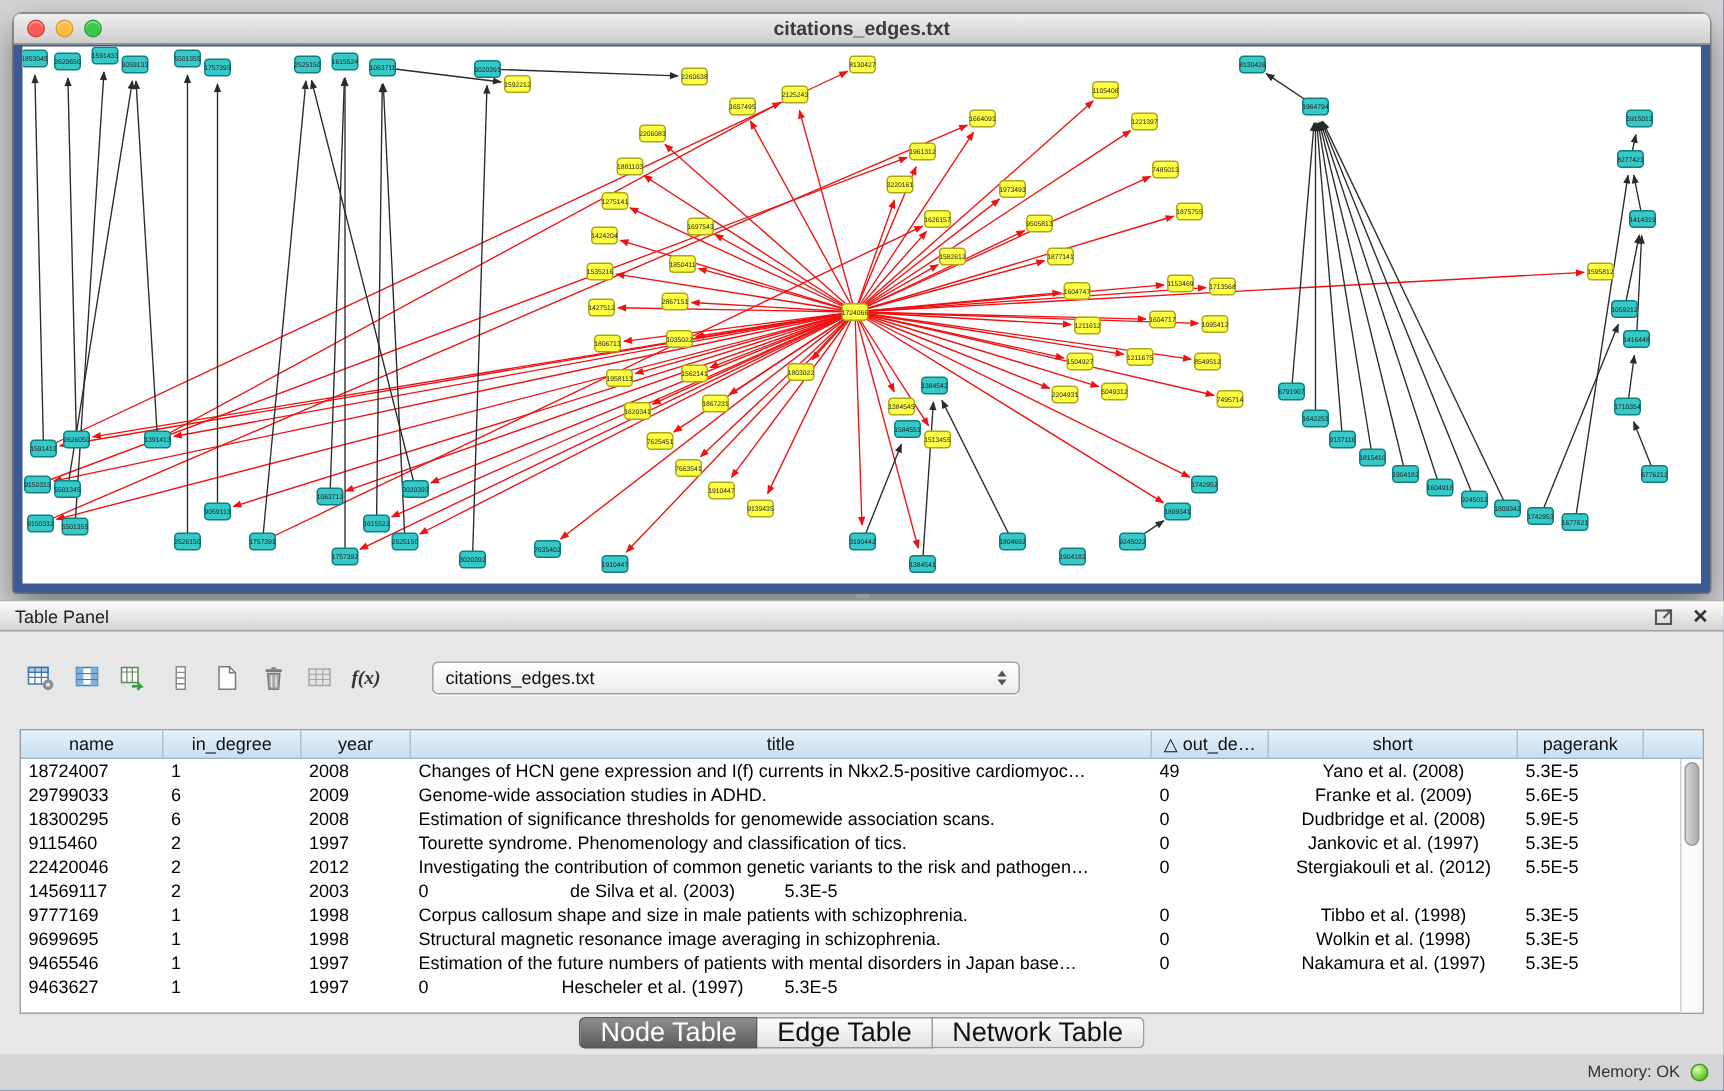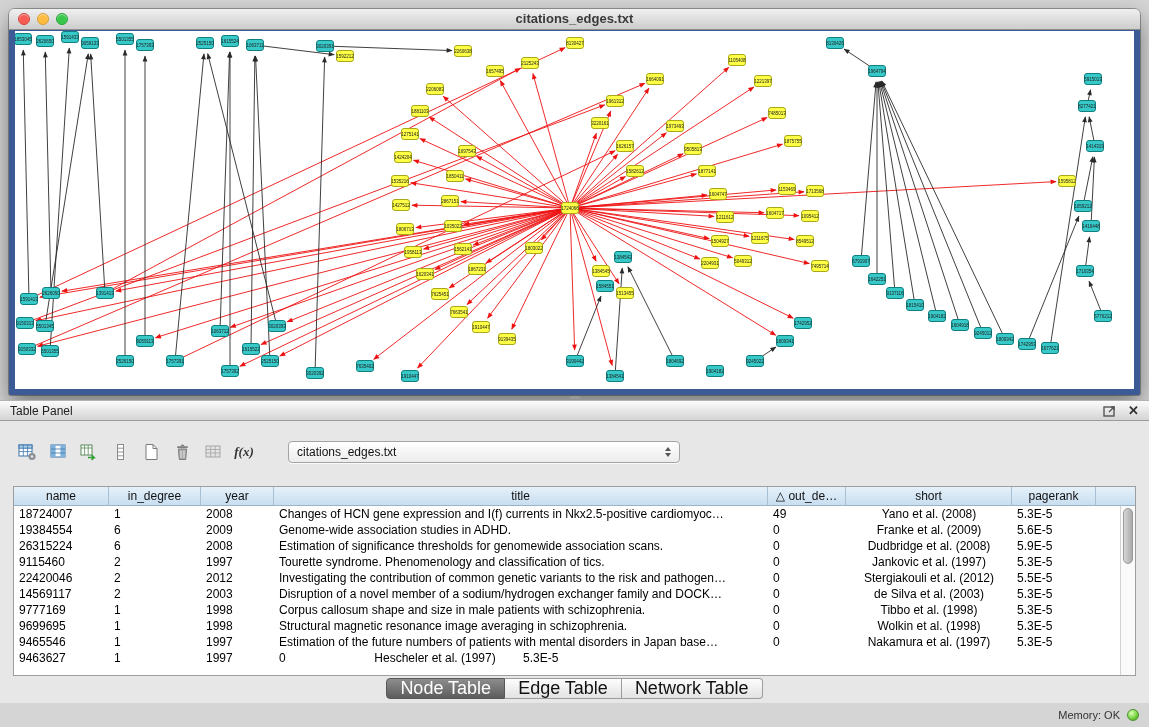--- a/index.html
+++ b/index.html
@@ -783,30 +783,30 @@
           <div class="tr">
             <div class="td c0">18724007</div>
             <div class="td c1">1</div>
             <div class="td c2">2008</div>
             <div class="td c3">Changes of HCN gene expression and I(f) currents in Nkx2.5-positive cardiomyoc…</div>
             <div class="td c4">49</div>
             <div class="td c5">Yano et al. (2008)</div>
             <div class="td c6">5.3E-5</div>
           </div>
           <div class="tr">
-            <div class="td c0">19384554</div>
+            <div class="td c0">29799033</div>
             <div class="td c1">6</div>
             <div class="td c2">2009</div>
             <div class="td c3">Genome-wide association studies in ADHD.</div>
             <div class="td c4">0</div>
             <div class="td c5">Franke et al. (2009)</div>
             <div class="td c6">5.6E-5</div>
           </div>
           <div class="tr">
-            <div class="td c0">26315224</div>
+            <div class="td c0">18300295</div>
             <div class="td c1">6</div>
             <div class="td c2">2008</div>
             <div class="td c3">Estimation of significance thresholds for genomewide association scans.</div>
             <div class="td c4">0</div>
             <div class="td c5">Dudbridge et al. (2008)</div>
             <div class="td c6">5.9E-5</div>
           </div>
           <div class="tr">
             <div class="td c0">9115460</div>
             <div class="td c1">2</div>
@@ -822,21 +822,20 @@
             <div class="td c2">2012</div>
             <div class="td c3">Investigating the contribution of common genetic variants to the risk and pathogen…</div>
             <div class="td c4">0</div>
             <div class="td c5">Stergiakouli et al. (2012)</div>
             <div class="td c6">5.5E-5</div>
           </div>
           <div class="tr">
             <div class="td c0">14569117</div>
             <div class="td c1">2</div>
             <div class="td c2">2003</div>
-            <div class="td c3">Disruption of a novel member of a sodium/hydrogen exchanger family and DOCK…</div>
             <div class="td c4">0</div>
             <div class="td c5">de Silva et al. (2003)</div>
             <div class="td c6">5.3E-5</div>
           </div>
           <div class="tr">
             <div class="td c0">9777169</div>
             <div class="td c1">1</div>
             <div class="td c2">1998</div>
             <div class="td c3">Corpus callosum shape and size in male patients with schizophrenia.</div>
             <div class="td c4">0</div>

